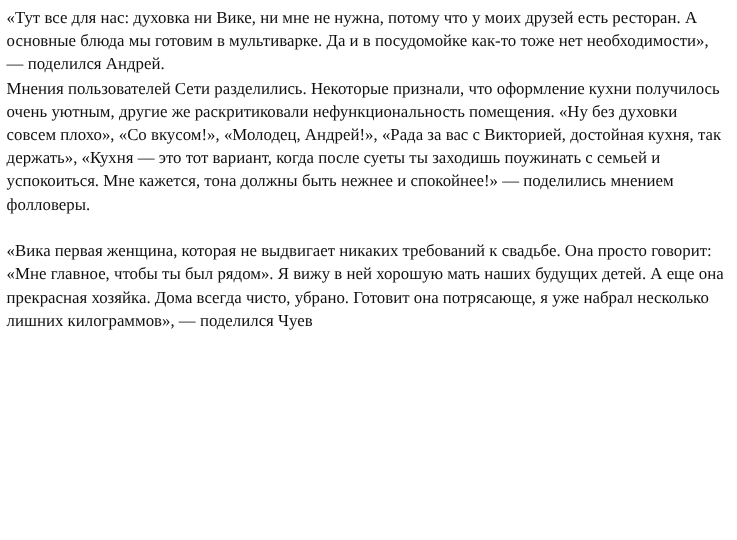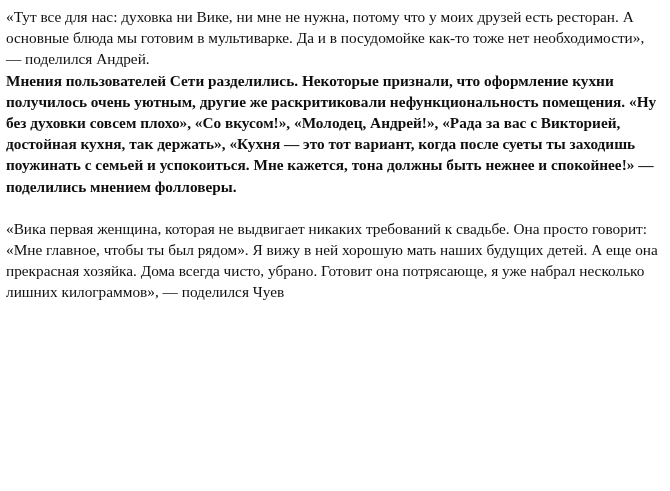--- a/index.html
+++ b/index.html
@@ -26,21 +26,20 @@
     line-height: 21.2px;
     text-align: left;
     color: #0f0f0f;
   }
   .para {
     margin: 0;
     padding: 0;
   }
   .para + .para {
     margin-top: 0;
-    font-weight: bold;
   }
   .spacer {
     height: 21px;
   }
 </style>
 </head>
 <body>
 
 <div class="page">
   <div class="article">

